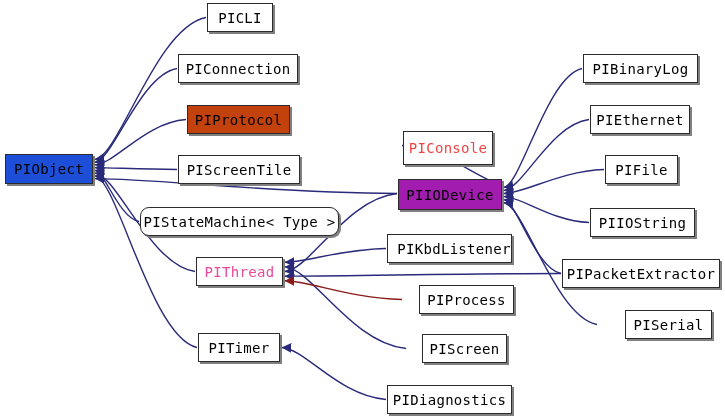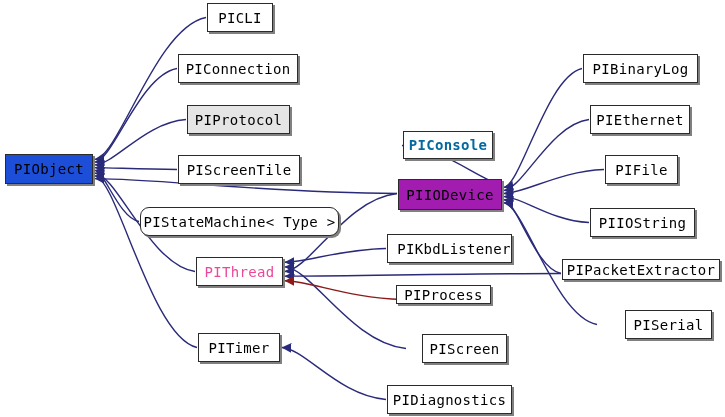--- a/index.html
+++ b/index.html
@@ -81,64 +81,64 @@
     </svg>
 <div class="uml-node" style="left: 5px; top: 154px; width: 88px; height: 30px; background: #1d4ed8; border-color: rgb(43, 43, 43); box-shadow: rgb(128, 128, 128) 2px 2px 0px 0px; color: rgb(0, 0, 0);">
       <span class="node-label">PIObject</span>
     </div>
     <div class="uml-node" style="left: 207px; top: 3px; width: 66px; height: 29px; background: rgb(255, 255, 255); border-color: rgb(43, 43, 43); box-shadow: rgb(128, 128, 128) 2px 2px 0px 0px; color: rgb(0, 0, 0);">
       <span class="node-label">PICLI</span>
     </div>
     <div class="uml-node" style="left: 178px; top: 54px; width: 120px; height: 29px; background: rgb(255, 255, 255); border-color: rgb(43, 43, 43); box-shadow: rgb(128, 128, 128) 2px 2px 0px 0px; color: rgb(0, 0, 0);">
       <span class="node-label">PIConnection</span>
     </div>
-    <div class="uml-node" style="left: 187px; top: 105px; width: 103px; height: 29px; background: #e5e5e5; border-color: rgb(43, 43, 43); box-shadow: rgb(128, 128, 128) 2px 2px 0px 0px; color: rgb(0, 0, 0);">
+    <div class="uml-node" style="left: 187px; top: 105px; width: 103px; height: 29px; background: #c2410c; border-color: rgb(43, 43, 43); box-shadow: rgb(128, 128, 128) 2px 2px 0px 0px; color: rgb(0, 0, 0);">
       <span class="node-label">PIProtocol</span>
     </div>
     <div class="uml-node" style="left: 178px; top: 155px; width: 122px; height: 29px; background: rgb(255, 255, 255); border-color: rgb(43, 43, 43); box-shadow: rgb(128, 128, 128) 2px 2px 0px 0px; color: rgb(0, 0, 0);">
       <span class="node-label">PIScreenTile</span>
     </div>
     <div class="uml-node" style="left: 140px; top: 207px; width: 199px; height: 29px; background: rgb(255, 255, 255); border-color: rgb(43, 43, 43); box-shadow: rgb(128, 128, 128) 2px 2px 0px 0px; color: rgb(0, 0, 0); border-radius: 9px;">
       <span class="node-label">PIStateMachine&lt; Type &gt;</span>
     </div>
     <div class="uml-node" style="left: 196px; top: 257px; width: 87px; height: 29px; background: rgb(255, 255, 255); border-color: rgb(43, 43, 43); box-shadow: rgb(128, 128, 128) 2px 2px 0px 0px; color: #ec4899;">
       <span class="node-label">PIThread</span>
     </div>
     <div class="uml-node" style="left: 198px; top: 333px; width: 82px; height: 29px; background: rgb(255, 255, 255); border-color: rgb(43, 43, 43); box-shadow: rgb(128, 128, 128) 2px 2px 0px 0px; color: rgb(0, 0, 0);">
       <span class="node-label">PITimer</span>
     </div>
-    <div class="uml-node" style="left: 403px; top: 131px; width: 90px; height: 28px; background: rgb(255, 255, 255); border-color: rgb(43, 43, 43); box-shadow: rgb(128, 128, 128) 2px 2px 0px 0px; color: #0369a1; font-weight: bold;">
+    <div class="uml-node" style="left: 403px; top: 131px; width: 90px; height: 34px; background: rgb(255, 255, 255); border-color: rgb(43, 43, 43); box-shadow: rgb(128, 128, 128) 2px 2px 0px 0px; color: #ef4444;">
       <span class="node-label">PIConsole</span>
     </div>
     <div class="uml-node" style="left: 398px; top: 179px; width: 104px; height: 31px; background: #a21caf; border-color: rgb(43, 43, 43); box-shadow: rgb(128, 128, 128) 2px 2px 0px 0px; color: rgb(0, 0, 0);">
       <span class="node-label">PIIODevice</span>
     </div>
     <div class="uml-node" style="left: 387px; top: 234px; width: 125px; height: 29px; background: rgb(255, 255, 255); border-color: rgb(43, 43, 43); box-shadow: rgb(128, 128, 128) 2px 2px 0px 0px; color: rgb(0, 0, 0); padding-left: 9px;">
       <span class="node-label">PIKbdListener</span>
     </div>
-    <div class="uml-node" style="left: 396px; top: 285px; width: 95px; height: 19px; background: rgb(255, 255, 255); border-color: rgb(43, 43, 43); box-shadow: rgb(128, 128, 128) 2px 2px 0px 0px; color: rgb(0, 0, 0);">
+    <div class="uml-node" style="left: 419px; top: 285px; width: 95px; height: 29px; background: rgb(255, 255, 255); border-color: rgb(43, 43, 43); box-shadow: rgb(128, 128, 128) 2px 2px 0px 0px; color: rgb(0, 0, 0);">
       <span class="node-label">PIProcess</span>
     </div>
     <div class="uml-node" style="left: 422px; top: 334px; width: 85px; height: 29px; background: rgb(255, 255, 255); border-color: rgb(43, 43, 43); box-shadow: rgb(128, 128, 128) 2px 2px 0px 0px; color: rgb(0, 0, 0);">
       <span class="node-label">PIScreen</span>
     </div>
     <div class="uml-node" style="left: 387px; top: 385px; width: 125px; height: 29px; background: rgb(255, 255, 255); border-color: rgb(43, 43, 43); box-shadow: rgb(128, 128, 128) 2px 2px 0px 0px; color: rgb(0, 0, 0);">
       <span class="node-label">PIDiagnostics</span>
     </div>
     <div class="uml-node" style="left: 583px; top: 54px; width: 115px; height: 29px; background: rgb(255, 255, 255); border-color: rgb(43, 43, 43); box-shadow: rgb(128, 128, 128) 2px 2px 0px 0px; color: rgb(0, 0, 0);">
       <span class="node-label">PIBinaryLog</span>
     </div>
     <div class="uml-node" style="left: 590px; top: 105px; width: 100px; height: 29px; background: rgb(255, 255, 255); border-color: rgb(43, 43, 43); box-shadow: rgb(128, 128, 128) 2px 2px 0px 0px; color: rgb(0, 0, 0);">
       <span class="node-label">PIEthernet</span>
     </div>
     <div class="uml-node" style="left: 605px; top: 155px; width: 73px; height: 29px; background: rgb(255, 255, 255); border-color: rgb(43, 43, 43); box-shadow: rgb(128, 128, 128) 2px 2px 0px 0px; color: rgb(0, 0, 0);">
       <span class="node-label">PIFile</span>
     </div>
     <div class="uml-node" style="left: 590px; top: 208px; width: 105px; height: 29px; background: rgb(255, 255, 255); border-color: rgb(43, 43, 43); box-shadow: rgb(128, 128, 128) 2px 2px 0px 0px; color: rgb(0, 0, 0);">
       <span class="node-label">PIIOString</span>
     </div>
-    <div class="uml-node" style="left: 562px; top: 259px; width: 158px; height: 21px; background: rgb(255, 255, 255); border-color: rgb(43, 43, 43); box-shadow: rgb(128, 128, 128) 2px 2px 0px 0px; color: rgb(0, 0, 0);">
+    <div class="uml-node" style="left: 562px; top: 259px; width: 158px; height: 29px; background: rgb(255, 255, 255); border-color: rgb(43, 43, 43); box-shadow: rgb(128, 128, 128) 2px 2px 0px 0px; color: rgb(0, 0, 0);">
       <span class="node-label">PIPacketExtractor</span>
     </div>
     <div class="uml-node" style="left: 598px; top: 310px; width: 87px; height: 29px; background: rgb(255, 255, 255); border-color: rgb(43, 43, 43); box-shadow: rgb(128, 128, 128) 2px 2px 0px 0px; color: rgb(0, 0, 0); margin-left: 27px;">
       <span class="node-label">PISerial</span>
     </div>
   </div>
 
 </body></html>

